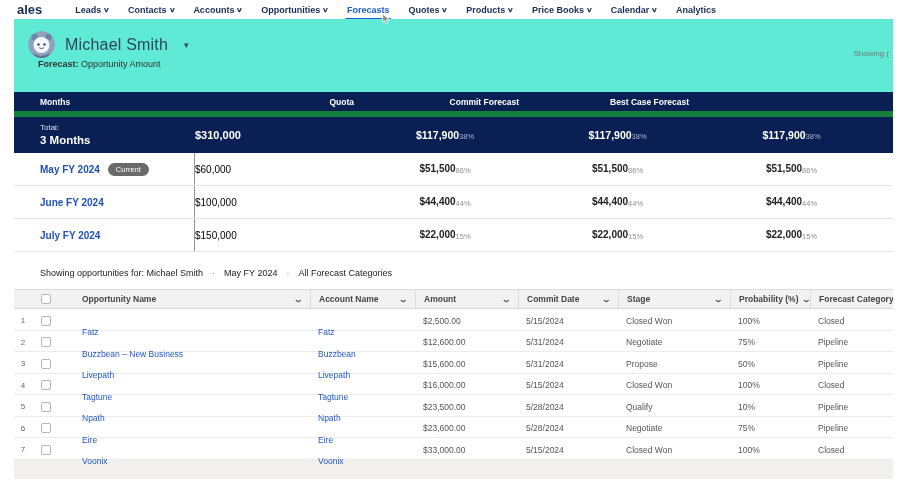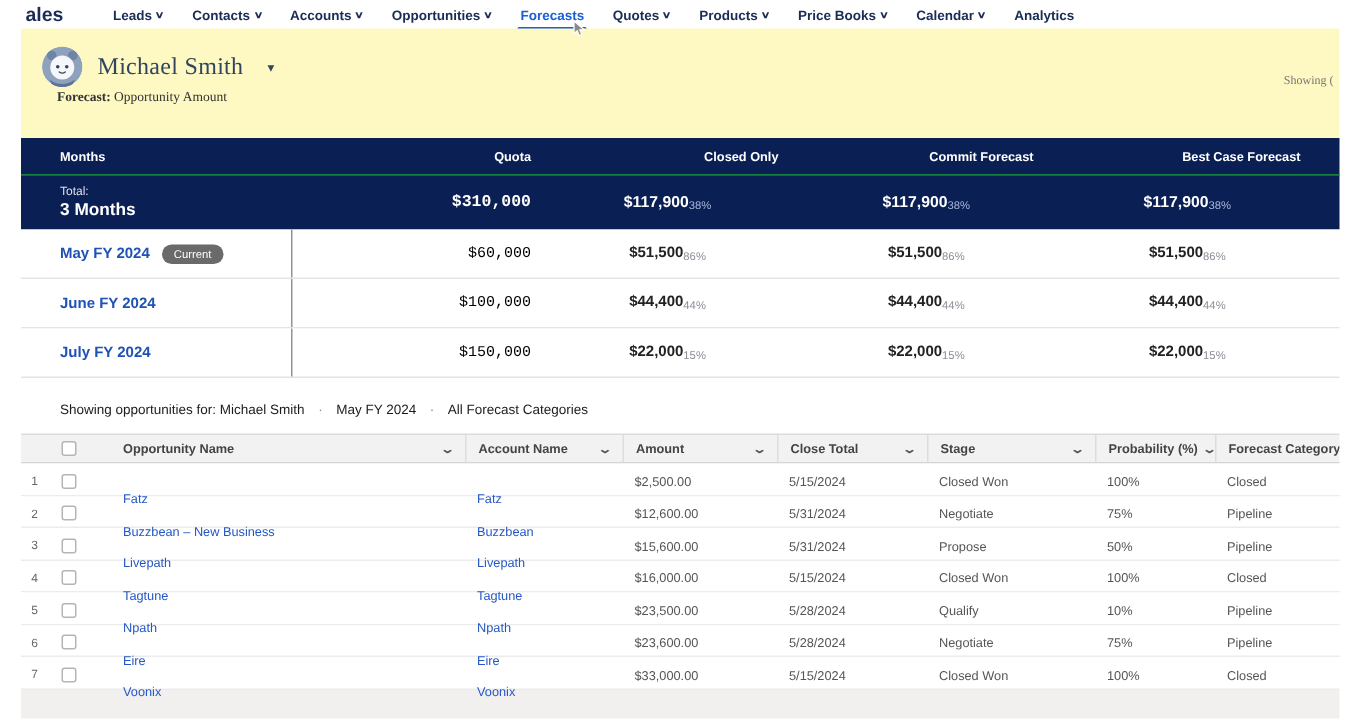--- a/index.html
+++ b/index.html
@@ -15,42 +15,42 @@
   .nav-item .caret { font-size: 6.5px; color: #1a2c55; transform: scaleX(1.4); }
   .nav-item.active { color: #1b5ed6; }
   .nav-item.active::after { content:""; position: absolute; left: -2px; right: -2px; bottom: -5px;
     height: 2px; background: #1b5ed6; border-radius: 1px; }
   .cursor-icon { position: absolute; right: -2px; bottom: -10px; z-index: 5; }
 
   
   .app { width: 879px; margin-left: 14px; }
 
   
-  .header-band { background: #fef9c3; height: 73px; padding: 12px 14px 0 14px; position: relative; font-family: Liberation Serif, serif; }
+  .header-band { background: #5eead4; height: 73px; padding: 12px 14px 0 14px; position: relative; }
   .user-row { display: flex; align-items: center; gap: 10px; }
   .avatar { width: 27px; height: 27px; border-radius: 50%; flex: 0 0 auto; }
   .user-name { font-size: 16px; font-weight: 400; color: #32455e; letter-spacing: .2px; }
   .user-caret { font-size: 9px; color: #32455e; margin-left: 6px; cursor: pointer; }
   .showing { position: absolute; right: 4px; top: 30px; font-size: 8px; color: #777; }
   .forecast-type { margin-top: 1px; padding-left: 10px; font-size: 9px; color: #333; }
   .forecast-type b { font-weight: 700; }
 
   
   .fgrid-head, .fgrid-row { display: grid; grid-template-columns: 181px 175px 175px 170px 178px; }
   .fgrid-head { background: #0a1f53; height: 25px; align-items: center;
-    border-bottom: 1px solid #15803d; color: #fff; font-size: 8.5px; font-weight: 700; }
+    border-bottom: 6px solid #15803d; color: #fff; font-size: 8.5px; font-weight: 700; }
   .fh-months { padding-left: 26px; }
   .fh-quota { text-align: right; padding-right: 16px; }
   .fh-fcast { text-align: right; padding-right: 26px; }
 
   .fgrid-row.total { background: #0a1f53; height: 36px; color: #fff; align-items: center; }
   .total-label { padding-left: 26px; line-height: 1.25; }
   .total-label .small { font-size: 8px; opacity: .85; }
   .total-label .big { font-size: 11.5px; font-weight: 700; }
-  .quota-cell { text-align: right; padding-right: 16px; font-size: 10px; font-family: Liberation Mono, monospace; }
+  .quota-cell { text-align: left; padding-right: 16px; font-size: 10px; }
   .total .quota-cell { font-weight: 700; font-size: 11px; }
 
   .fcell { padding: 0 26px 0 10px; display: flex; flex-direction: row; justify-content: center; }
   .fcell .val { text-align: right; font-weight: 700; font-size: 10px; color: #222; }
   .barrow { display: flex; align-items: center; gap: 6px; margin-top: 3px; }
   .pct { font-size: 7.5px; color: #8b8f98; width: 18px; flex: 0 0 auto; }
   .track { flex: 1; height: 2px; background: #e9e9e9; border-radius: 2px; position: relative; }
   .fill { position: absolute; right: 0; top: 50%; transform: translateY(-50%);
     height: 5px; border-radius: 3px; }
   .dark .pct { color: #aab6d8; }
@@ -155,21 +155,20 @@
       <span class="user-name">Michael Smith</span>
       <span class="user-caret">▾</span>
     </div>
     <span class="showing">Showing (</span>
     <div class="forecast-type"><b>Forecast:</b><span> Opportunity Amount</span></div>
   </div>
 
   <div class="fgrid-head">
     <div class="fh-months">Months</div>
     <div class="fh-quota">Quota</div>
-    <div class="fh-fcast">Closed Only</div>
     <div class="fh-fcast">Commit Forecast</div>
     <div class="fh-fcast">Best Case Forecast</div>
   </div>
 
   <div id="forecast-rows">
       <div class="fgrid-row total">
         <div class="total-label">
           <div class="small">Total:</div>
           <div class="big">3 Months</div>
         </div>
@@ -325,21 +324,21 @@
           </div>
           <div class="hcell">
             <span>Account Name</span>
             <span class="chev">⌄</span>
           </div>
           <div class="hcell">
             <span>Amount</span>
             <span class="chev">⌄</span>
           </div>
           <div class="hcell">
-            <span>Close Total</span>
+            <span>Commit Date</span>
             <span class="chev">⌄</span>
           </div>
           <div class="hcell">
             <span>Stage</span>
             <span class="chev">⌄</span>
           </div>
           <div class="hcell">
             <span>Probability (%)</span>
             <span class="chev">⌄</span>
           </div>

